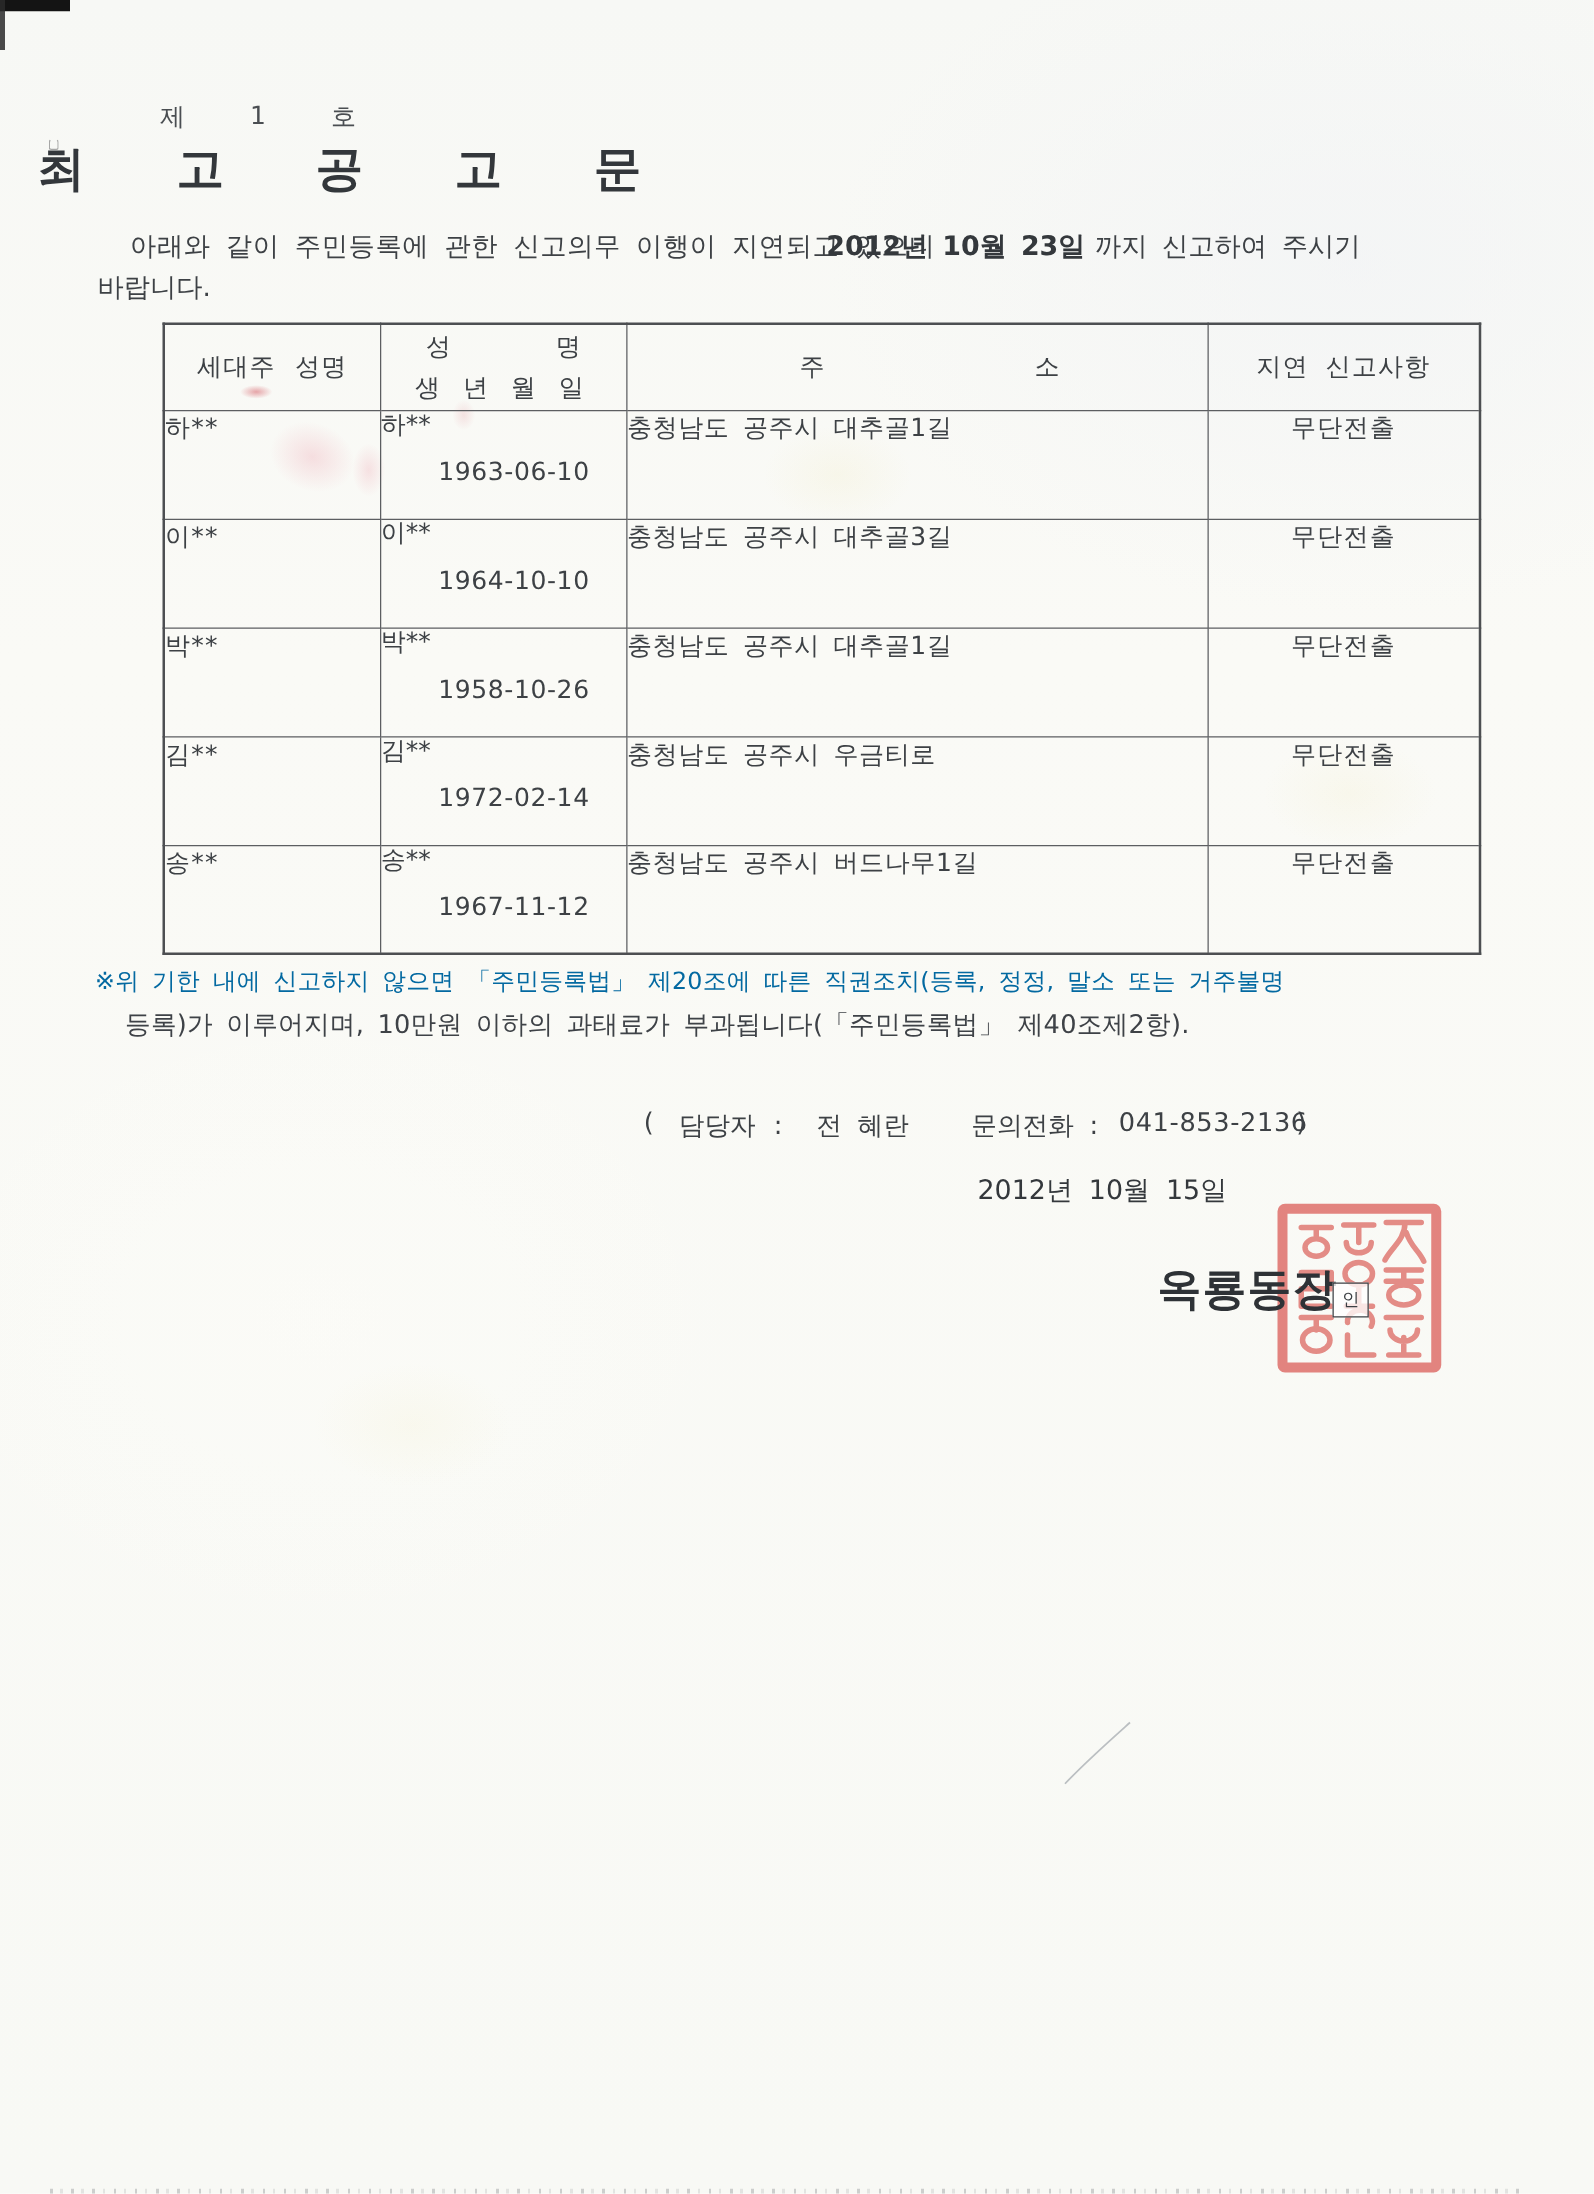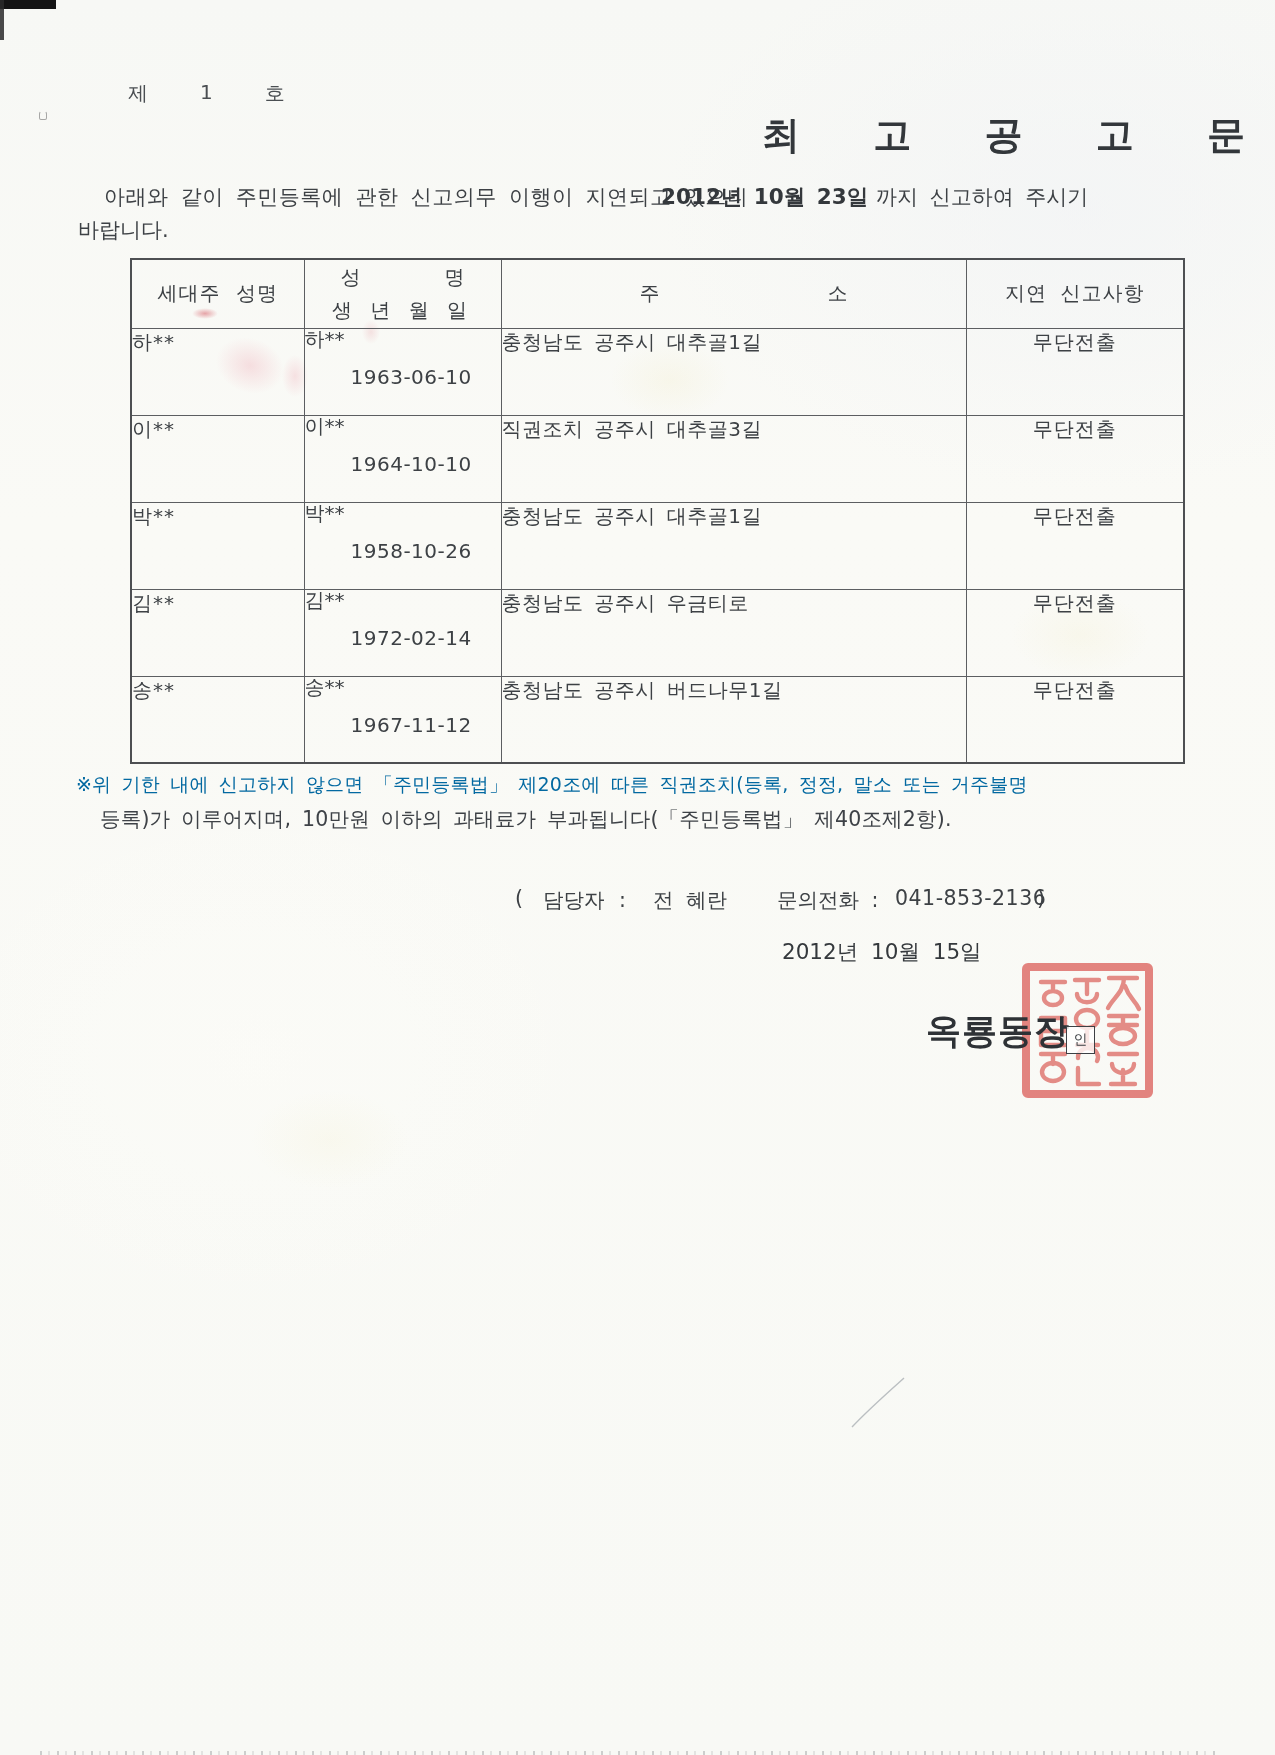--- a/index.html
+++ b/index.html
@@ -25,21 +25,21 @@
   .pb2{left:215px;top:338px;width:70px;height:55px;background:radial-gradient(ellipse at center, rgba(235,150,165,.28), rgba(235,150,165,0) 70%);transform:rotate(20deg);}
   .pb3{left:282px;top:355px;width:26px;height:42px;background:radial-gradient(ellipse at center, rgba(235,150,165,.25), rgba(235,150,165,0) 72%);}
   .pb4{left:362px;top:320px;width:18px;height:24px;background:radial-gradient(ellipse at center, rgba(225,140,150,.22), rgba(225,140,150,0) 72%);}
   .yellow-spot{border-radius:50%;pointer-events:none;}
   .ys1{left:610px;top:340px;width:120px;height:80px;background:radial-gradient(ellipse, rgba(235,224,160,.14), transparent 70%);}
   .ys2{left:1010px;top:590px;width:140px;height:90px;background:radial-gradient(ellipse, rgba(235,224,160,.12), transparent 70%);}
   .ys3{left:250px;top:1090px;width:160px;height:100px;background:radial-gradient(ellipse, rgba(235,224,160,.10), transparent 70%);}
 
   
   .doc-no{left:128px;top:80px;display:flex;gap:52px;font-size:20px;color:#4a4e52;}
-  .doc-title{left:0;top:110px;width:1275px;text-align:right;font-size:38px;font-weight:600;color:#33373b;letter-spacing:30px;text-indent:30px;}
+  .doc-title{left:0;top:110px;width:1275px;text-align:left;font-size:38px;font-weight:600;color:#33373b;letter-spacing:30px;text-indent:30px;}
   .intro-l1{left:104px;top:183px;font-size:21px;letter-spacing:.5px;word-spacing:5px;}
   .intro-deadline{left:661px;top:182px;font-size:21.5px;font-weight:600;color:#34383c;word-spacing:4px;}
   .intro-l1r{left:876px;top:183px;font-size:21px;word-spacing:5px;}
   .intro-l2{left:78px;top:216px;font-size:21px;}
 
   
   .notice-table{left:130px;top:258px;width:1053px;border-collapse:collapse;table-layout:fixed;
     border:2px solid #4d4f52;font-size:20px;color:#3d4145;}
   .notice-table td, .notice-table th{border:1px solid #5c5e61;vertical-align:top;font-weight:normal;padding:0;}
   .col-w1{width:173px;} .col-w2{width:197px;} .col-w3{width:465px;} .col-w4{width:218px;}
@@ -139,21 +139,21 @@
     </td>
     <td class="cell-addr">충청남도 공주시 대추골1길</td>
     <td class="cell-status">무단전출</td>
   </tr>
   <tr class="body-row">
     <td class="cell-head">이**</td>
     <td class="cell-name">
       <div>이**</div>
       <div class="birth">1964-10-10</div>
     </td>
-    <td class="cell-addr">직권조치 공주시 대추골3길</td>
+    <td class="cell-addr">충청남도 공주시 대추골3길</td>
     <td class="cell-status">무단전출</td>
   </tr>
   <tr class="body-row">
     <td class="cell-head">박**</td>
     <td class="cell-name">
       <div>박**</div>
       <div class="birth">1958-10-26</div>
     </td>
     <td class="cell-addr">충청남도 공주시 대추골1길</td>
     <td class="cell-status">무단전출</td>

